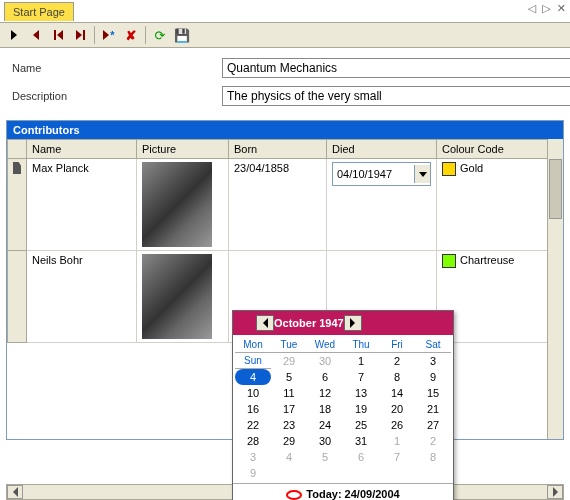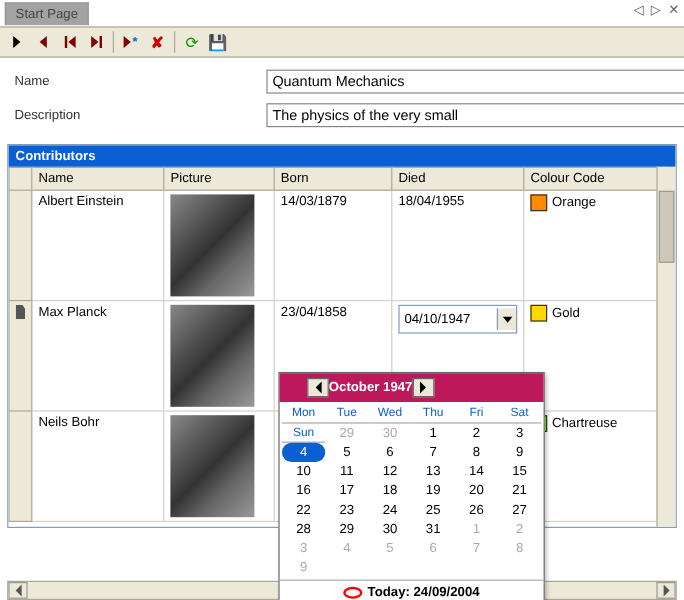--- a/index.html
+++ b/index.html
@@ -1,18 +1,18 @@
 <!DOCTYPE html>
 <html><head>
 <meta charset="utf-8">
 <style>
 *{box-sizing:border-box;margin:0;padding:0;font-family:Tahoma,Arial,sans-serif;font-size:11px}
 body{background:#fff;width:570px;height:500px;overflow:hidden;position:relative}
 .tabbar{display:flex;align-items:center;height:22px;padding:0 4px;position:relative}
-.tab{padding:3px 8px;border:1px solid #999;border-bottom:none;background:#a3a3a3;margin-right:-1px;color:#444}
+.tab{padding:3px 8px;border:1px solid #999;border-bottom:none;background:#fde047;margin-right:-1px;color:#444}
 .tab.active{background:#fff;font-weight:bold;color:#000}
 .tab-ctrl{position:absolute;right:4px;top:2px;display:flex;gap:6px;color:#666}
 .tab-ctrl span{cursor:pointer}
 .toolbar{height:26px;border-top:1px solid #aca899;border-bottom:1px solid #aca899;background:#ece9d8;display:flex;align-items:center;padding:0 4px;gap:2px}
 .tbtn{width:20px;height:20px;display:flex;align-items:center;justify-content:center;border:1px solid transparent}
 .sep{width:1px;height:18px;background:#aca899;margin:0 2px}
 .tri{width:0;height:0;border-top:5px solid transparent;border-bottom:5px solid transparent}
 .tri.r{border-left:6px solid #000}
 .tri.l{border-right:6px solid #000}
 .tri.rr{border-left:6px solid #800000}
@@ -114,30 +114,20 @@
         <tr>
       <th class="rowhdr"></th>
       <th style="width:110px">Name</th>
       <th style="width:92px">Picture</th>
       <th style="width:98px">Born</th>
       <th style="width:110px">Died</th>
       <th>Colour Code</th>
     </tr>
     </tbody>
       <tbody id="rows">
-        <tr>
-          <td class="rowhdr"></td>
-    <td>Albert Einstein</td>
-    <td>
-            <div class="pic"></div>
-          </td>
-    <td>14/03/1879</td>
-    <td>18/04/1955</td>
-    <td><span class="swatch" style="background:#ff8c00"></span>Orange</td>
-        </tr>
         <tr>
           <td class="rowhdr">
             <div class="edit"></div>
           </td>
     <td>Max Planck</td>
     <td>
             <div class="pic"></div>
           </td>
     <td>23/04/1858</td>
     <td>

